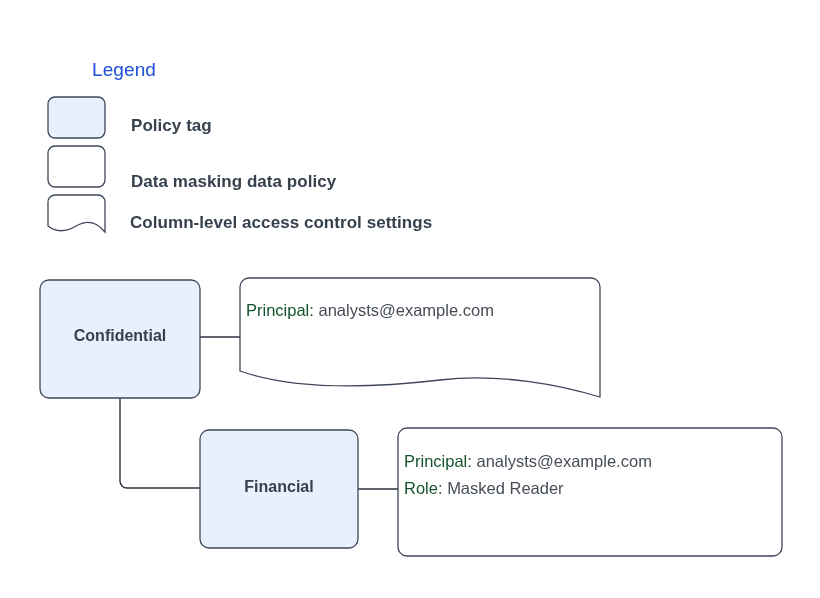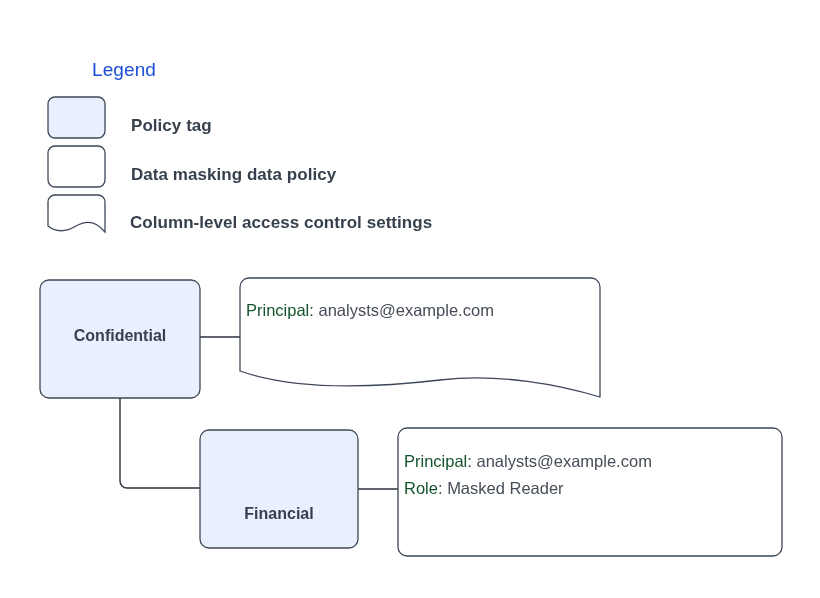--- a/index.html
+++ b/index.html
@@ -40,40 +40,40 @@
   .legend-row-label {
     position: absolute;
     font-size: 17px;
     font-weight: bold;
     color: #37404d;
     white-space: nowrap;
     letter-spacing: 0.05px;
     margin-top: 12px;
   }
   .legend-label-0 { left: 131px; top: 104px; }
-  .legend-label-1 { left: 131px; top: 153px; }
+  .legend-label-1 { left: 131px; top: 160px; }
   .legend-label-2 { left: 130px; top: 201px; }
 
   
   .node-label {
     position: absolute;
     font-size: 16px;
     font-weight: bold;
     color: #37404d;
     white-space: nowrap;
     text-align: center;
   }
   .node-label-confidential {
     left: 40px;
     top: 327px;
     width: 160px;
   }
   .node-label-financial {
     left: 200px;
-    top: 505px;
+    top: 478px;
     width: 158px;
   }
 
   
   .callout-text {
     position: absolute;
     font-size: 16.5px;
     line-height: 27px;
     color: #3d4450;
     white-space: nowrap;

